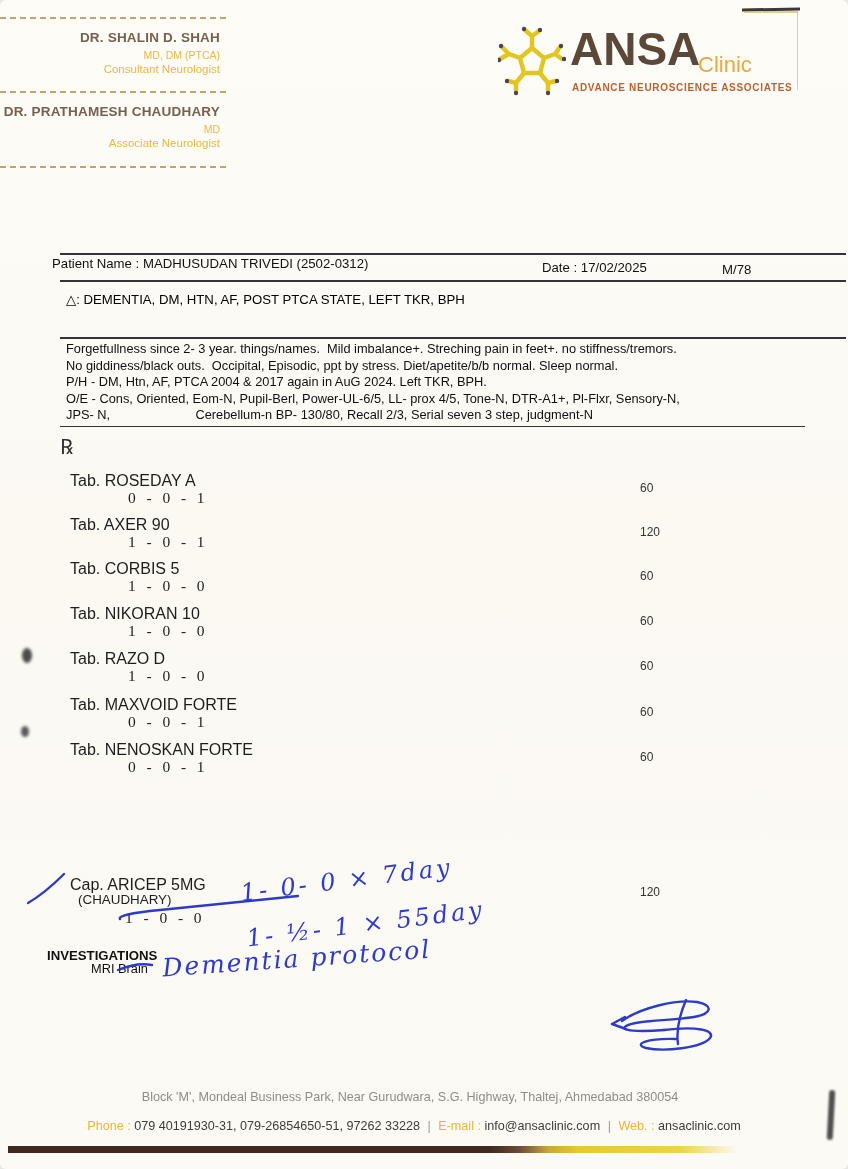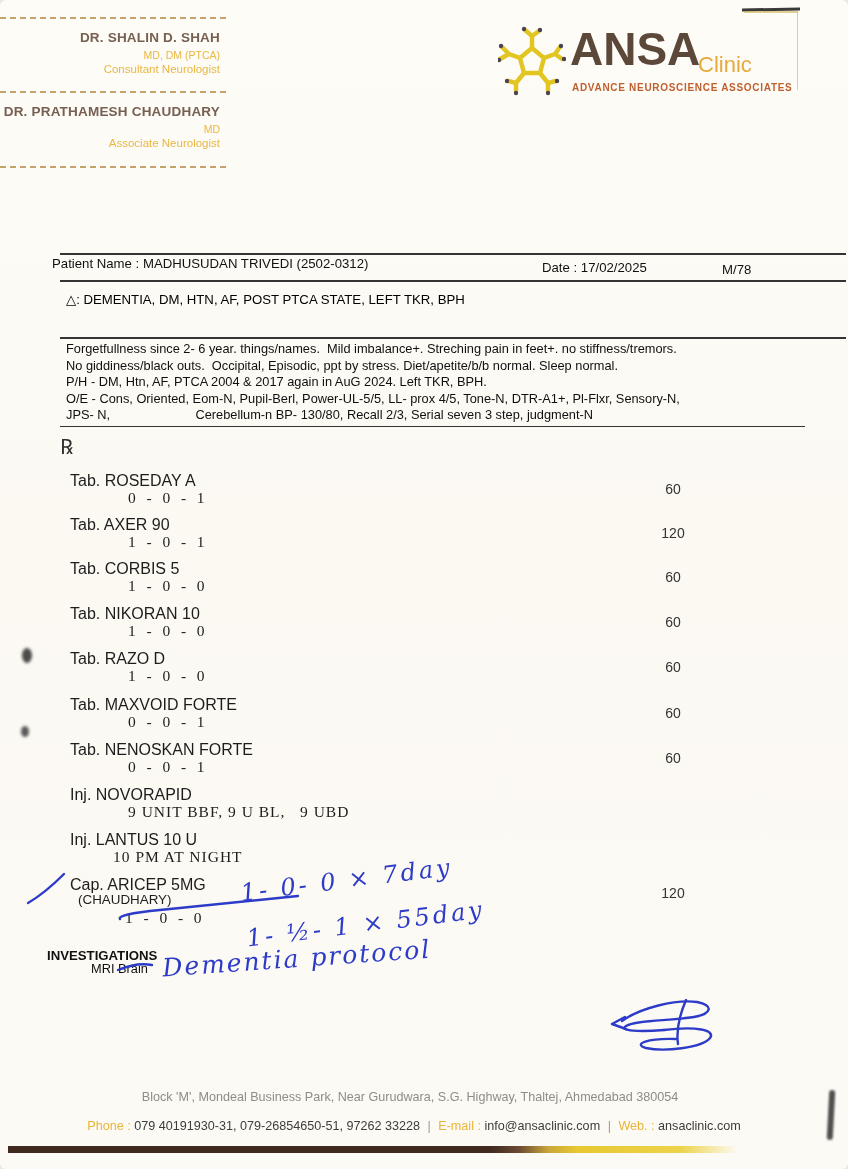--- a/index.html
+++ b/index.html
@@ -26,21 +26,21 @@
   .diagnosis{position:absolute;left:66px;top:292px;font-size:13.2px;color:#000;}
   .notes{position:absolute;left:66px;top:341px;font-size:12.8px;color:#101010;line-height:16.6px;}
   .notes div{white-space:pre;}
   
   .rx-symbol{position:absolute;left:60px;top:432px;font-family:"DejaVu Serif",serif;font-size:21px;color:#2e2e2e;}
   .rx-row{position:absolute;left:0;width:848px;height:40px;}
   .med-name{position:absolute;left:70px;top:0;font-size:16px;color:#1d1d1d;}
   .med-name2{position:absolute;left:78px;top:16px;font-size:13.4px;color:#1d1d1d;}
   .med-dose{position:absolute;left:128px;top:17px;font-family:"Liberation Serif",serif;font-size:15.5px;letter-spacing:1px;color:#1d1d1d;white-space:pre;}
   .dose-narrow{left:113px;}
-  .med-qty{position:absolute;left:640px;top:9px;width:66px;text-align:center;font-size:14px;color:#333;}
+  .med-qty{position:absolute;left:640px;top:9px;width:66px;text-align:left;font-size:12px;color:#333;}
   
   .inv-heading{position:absolute;left:47px;top:948px;font-size:13.2px;font-weight:bold;color:#111;}
   .inv-item{position:absolute;left:47px;top:961px;font-size:12.8px;color:#111;margin-left:44px;}
   
   .ink{color:#2d3bc9;font-family:"DejaVu Serif",serif;font-style:italic;position:absolute;white-space:pre;}
   .hw1{left:240px;top:866px;font-size:24px;letter-spacing:3px;transform:rotate(-7deg);}
   .hw2{left:246px;top:910px;font-size:24px;letter-spacing:3px;transform:rotate(-7deg);}
   .hw-mri{left:162px;top:944px;font-size:25px;letter-spacing:2px;transform:rotate(-4deg);}
   .ink-svg{position:absolute;left:0;top:0;pointer-events:none;}
   
@@ -109,24 +109,24 @@
 
   <div class="hline" style="top:253px;left:60px;width:786px"></div>
   <div class="pt-row"><span>Patient Name :</span> <span>MADHUSUDAN TRIVEDI (2502-0312)</span></div>
   <div class="pt-date"><span>Date :</span> <span>17/02/2025</span></div>
   <div class="pt-sexage">M/78</div>
   <div class="hline" style="top:280px;left:60px;width:786px"></div>
   <div class="diagnosis">△: DEMENTIA, DM, HTN, AF, POST PTCA STATE, LEFT TKR, BPH</div>
 
   <div class="hline" style="top:337px;left:60px;width:786px;height:1.6px"></div>
   <div class="notes">
-    <div>Forgetfullness since 2- 6 year. things/names.  Mild imbalance+. Streching pain in feet+. no stiffness/tremors.</div>
+    <div>Forgetfullness since 2- 3 year. things/names.  Mild imbalance+. Streching pain in feet+. no stiffness/tremors.</div>
     <div>No giddiness/black outs.  Occipital, Episodic, ppt by stress. Diet/apetite/b/b normal. Sleep normal.</div>
     <div>P/H - DM, Htn, AF, PTCA 2004 &amp; 2017 again in AuG 2024. Left TKR, BPH.</div>
-    <div>O/E - Cons, Oriented, Eom-N, Pupil-Berl, Power-UL-5/5, LL- prox 4/5, Tone-N, DTR-A1+, Pl-Flxr, Sensory-N,</div>
+    <div>O/E - Cons, Oriented, Eom-N, Pupil-Berl, Power-UL-6/5, LL- prox 4/5, Tone-N, DTR-A1+, Pl-Flxr, Sensory-N,</div>
     <div>JPS- N,                        Cerebellum-n BP- 130/80, Recall 2/3, Serial seven 3 step, judgment-N</div>
   </div>
   <div class="hline" style="top:426px;left:60px;width:745px;height:1.4px"></div>
 
   <div class="rx-symbol">℞</div>
 
   <div class="rx-row" style="top:472px">
     <div class="med-name">Tab. ROSEDAY A</div>
     <div class="med-dose">0  -  0  -  1</div>
     <div class="med-qty">60</div>
@@ -153,28 +153,20 @@
   </div>
   <div class="rx-row" style="top:696px">
     <div class="med-name">Tab. MAXVOID FORTE</div>
     <div class="med-dose">0  -  0  -  1</div>
     <div class="med-qty">60</div>
   </div>
   <div class="rx-row" style="top:741px">
     <div class="med-name">Tab. NENOSKAN FORTE</div>
     <div class="med-dose">0  -  0  -  1</div>
     <div class="med-qty">60</div>
-  </div>
-  <div class="rx-row" style="top:786px">
-    <div class="med-name">Inj. NOVORAPID</div>
-    <div class="med-dose">9 UNIT BBF, 9 U BL,   9 UBD</div>
-  </div>
-  <div class="rx-row" style="top:831px">
-    <div class="med-name">Inj. LANTUS 10 U</div>
-    <div class="med-dose dose-narrow">10 PM AT NIGHT</div>
   </div>
   <div class="rx-row" style="top:876px;height:56px">
     <div class="med-name">Cap. ARICEP 5MG</div>
     <div class="med-name2">(CHAUDHARY)</div>
     <div class="med-dose" style="top:33px;left:125px">1  -  0  -  0</div>
     <div class="med-qty">120</div>
   </div>
 
   <div class="inv-heading">INVESTIGATIONS</div>
   <div class="inv-item">MRI Brain</div>

